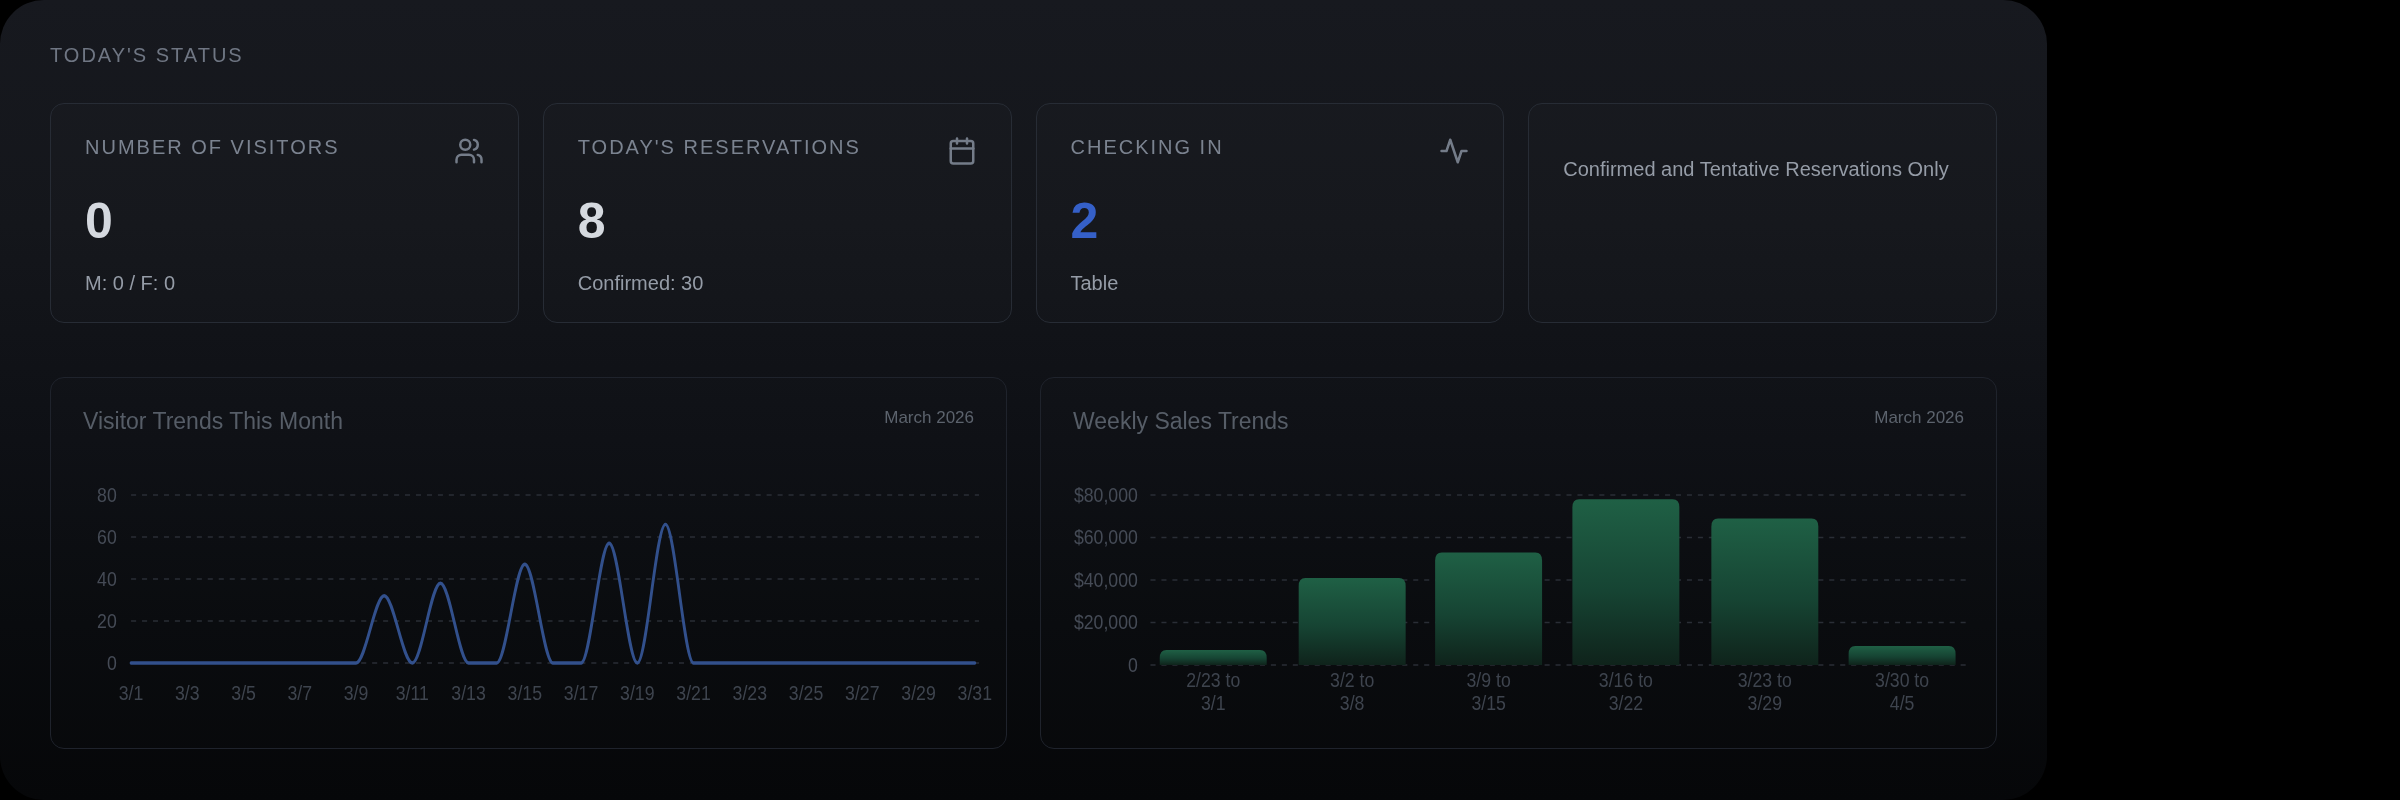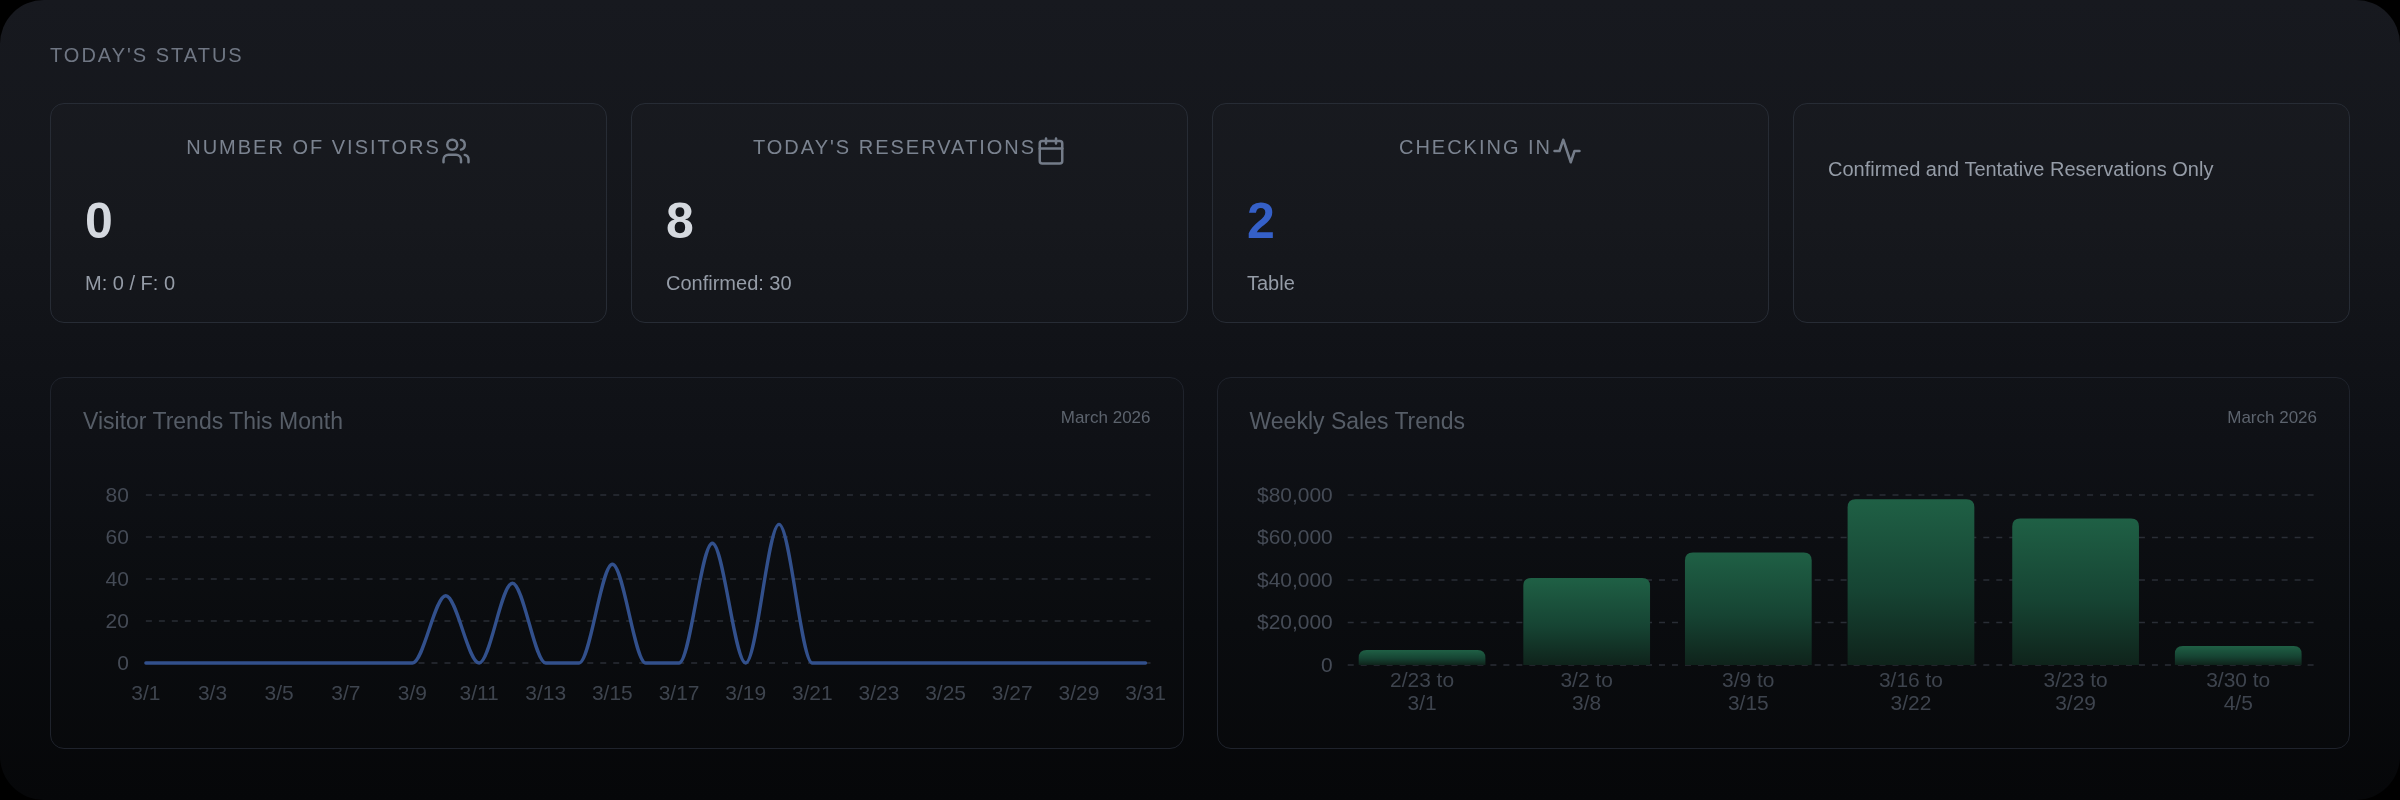--- a/index.html
+++ b/index.html
@@ -1,25 +1,25 @@
 <!DOCTYPE html>
 <html><head>
 <meta charset="utf-8">
 <style>
   html,body{margin:0;padding:0;background:#000;}
   body{width:2400px;height:800px;font-family:"Liberation Sans",sans-serif;}
-  .app{position:relative;width:2400px;height:800px;border-radius:44px;overflow:hidden;box-sizing:border-box;
+  .app{position:relative;width:2047px;height:800px;border-radius:44px;overflow:hidden;box-sizing:border-box;
        background:linear-gradient(180deg,#17191f 0%,#14161b 28%,#0e1015 55%,#090b0e 78%,#060709 100%);}
   .content{position:absolute;left:50px;right:50px;top:0;}
   .section-label{margin-top:44px;font-size:20px;letter-spacing:2px;color:#6f7683;}
 
   .cards{display:grid;grid-template-columns:repeat(4,1fr);gap:24px;margin-top:36px;height:220px;}
   .card{box-sizing:border-box;border:1px solid #272c35;border-radius:14px;background:rgba(255,255,255,0.012);
         padding:32px 34px;overflow:hidden;}
-  .card-head{display:flex;justify-content:center;align-items:flex-start;}
+  .card-head{display:flex;justify-content:space-between;align-items:flex-start;}
   .card-title{font-size:20px;letter-spacing:2px;color:#7b8390;}
   .card-icon{color:#747c89;height:30px;}
   .card-icon svg{width:30px;height:30px;}
   .card-value{margin-top:26px;font-size:50px;font-weight:bold;color:#d5d9df;letter-spacing:0.5px;}
   .card-sub{margin-top:22px;font-size:20px;color:#959ca7;}
 
   .charts{display:grid;grid-template-columns:1fr 1fr;gap:33px;margin-top:54px;height:372px;}
   .chart-card{position:relative;box-sizing:border-box;border:1px solid #1f232c;border-radius:14px;
               background:rgba(255,255,255,0.008);padding:30px 32px 8px;overflow:hidden;}
   .chart-head{display:flex;justify-content:space-between;align-items:flex-start;}

